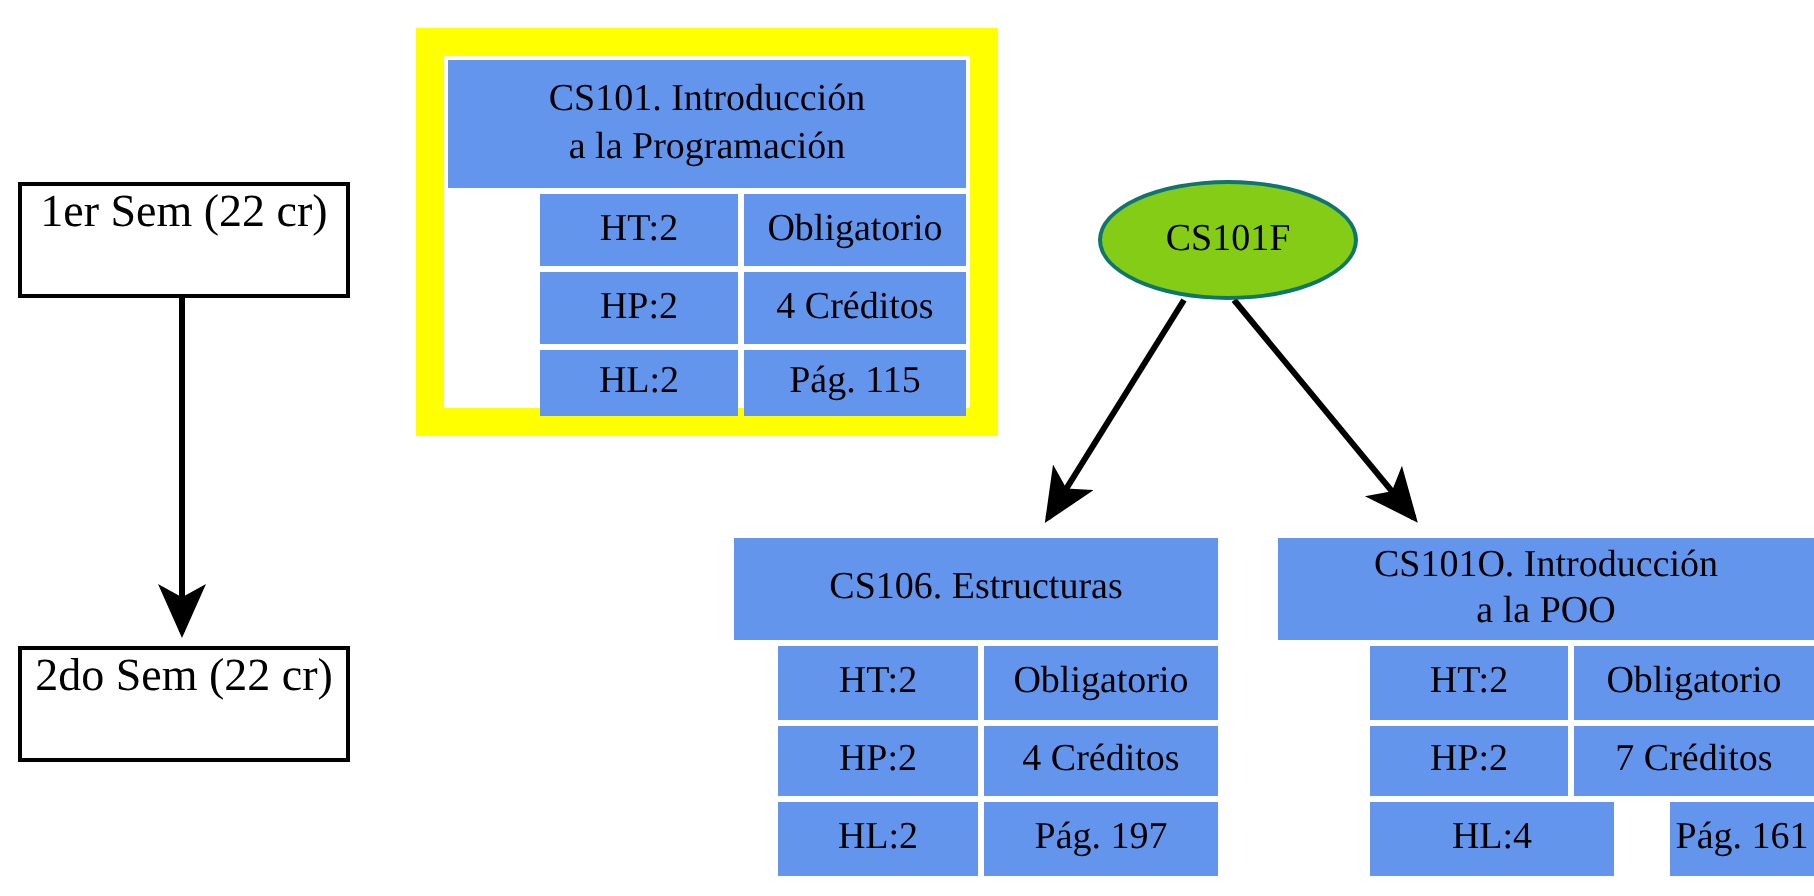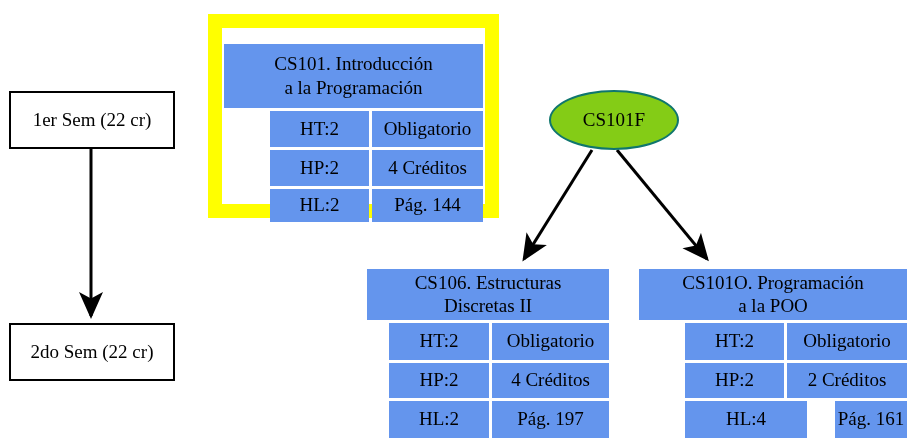--- a/index.html
+++ b/index.html
@@ -16,23 +16,22 @@
     overflow: hidden;
   }
 
   
   .sem-box {
     position: absolute;
     box-sizing: border-box;
     border: 2px solid #000000;
     background: #ffffff;
     display: flex;
-    align-items: center;
-    justify-content: center;
-    font-size: 19px;
+    justify-content: center;
+    font-size: 23px;
     color: #000000;
     white-space: nowrap;
   }
 
   
   .course-node {
     position: absolute;
     box-sizing: border-box;
     display: flex;
     flex-direction: column;
@@ -133,76 +132,75 @@
   <div class="sem-box" style="left:9px; top:91px; width:166px; height:58px;">
     <span>1er Sem (22 cr)</span>
   </div>
 
   <div class="sem-box" style="left:9px; top:323px; width:166px; height:58px;">
     <span>2do Sem (22 cr)</span>
   </div>
 
   <div class="highlight-frame" style="left:208px; top:14px; width:291px; height:204px;">
     <div class="inner-white">
-      <div class="course-node" style="position:relative; left:0; top:14px; width:100%;">
+      <div class="course-node" style="position:relative; left:0; top:0; width:100%;">
         <div class="node-header" style="height:64px;">
           <span>CS101. Introducción</span>
           <span>a la Programación</span>
         </div>
         <div class="node-row">
           <div class="cell cell-key" style="width:99px; height:36px;">HT:2</div>
           <div class="cell cell-val" style="height:36px;">Obligatorio</div>
         </div>
         <div class="node-row">
           <div class="cell cell-key" style="width:99px; height:36px;">HP:2</div>
           <div class="cell cell-val" style="height:36px;">4 Créditos</div>
         </div>
         <div class="node-row">
           <div class="cell cell-key" style="width:99px; height:33px;">HL:2</div>
-          <div class="cell cell-val" style="height:33px;">Pág. 144</div>
+          <div class="cell cell-val" style="height:33px;">Pág. 115</div>
         </div>
       </div>
     </div>
   </div>
 
   <div class="ellipse-node" style="left:549px; top:90px; width:130px; height:60px;">
     <span>CS101F</span>
   </div>
 
   <div class="course-node" style="left:343px; top:269px; width:266px;">
     <div class="node-header" style="height:51px;margin-left:24px;">
       <span>CS106. Estructuras</span>
-      <span>Discretas II</span>
     </div>
     <div class="node-row">
       <div class="cell cell-key" style="width:100px; height:37px;">HT:2</div>
       <div class="cell cell-val" style="height:37px;">Obligatorio</div>
     </div>
     <div class="node-row">
       <div class="cell cell-key" style="width:100px; height:35px;">HP:2</div>
       <div class="cell cell-val" style="height:35px;">4 Créditos</div>
     </div>
     <div class="node-row">
       <div class="cell cell-key" style="width:100px; height:37px;">HL:2</div>
       <div class="cell cell-val" style="height:37px;">Pág. 197</div>
     </div>
   </div>
 
   <div class="course-node" style="left:639px; top:269px; width:268px;">
     <div class="node-header" style="height:51px;">
-      <span>CS101O. Programación</span>
+      <span>CS101O. Introducción</span>
       <span>a la POO</span>
     </div>
     <div class="node-row">
       <div class="cell cell-key" style="width:99px; height:37px;">HT:2</div>
       <div class="cell cell-val" style="height:37px;">Obligatorio</div>
     </div>
     <div class="node-row">
       <div class="cell cell-key" style="width:99px; height:35px;">HP:2</div>
-      <div class="cell cell-val" style="height:35px;">2 Créditos</div>
+      <div class="cell cell-val" style="height:35px;">7 Créditos</div>
     </div>
     <div class="node-row">
       <div class="cell cell-key" style="width:122px; height:37px;">HL:4</div>
       <div class="cell cell-val" style="height:37px;margin-left:28px;">Pág. 161</div>
     </div>
   </div>
 
 </div>
 
 </body></html>

